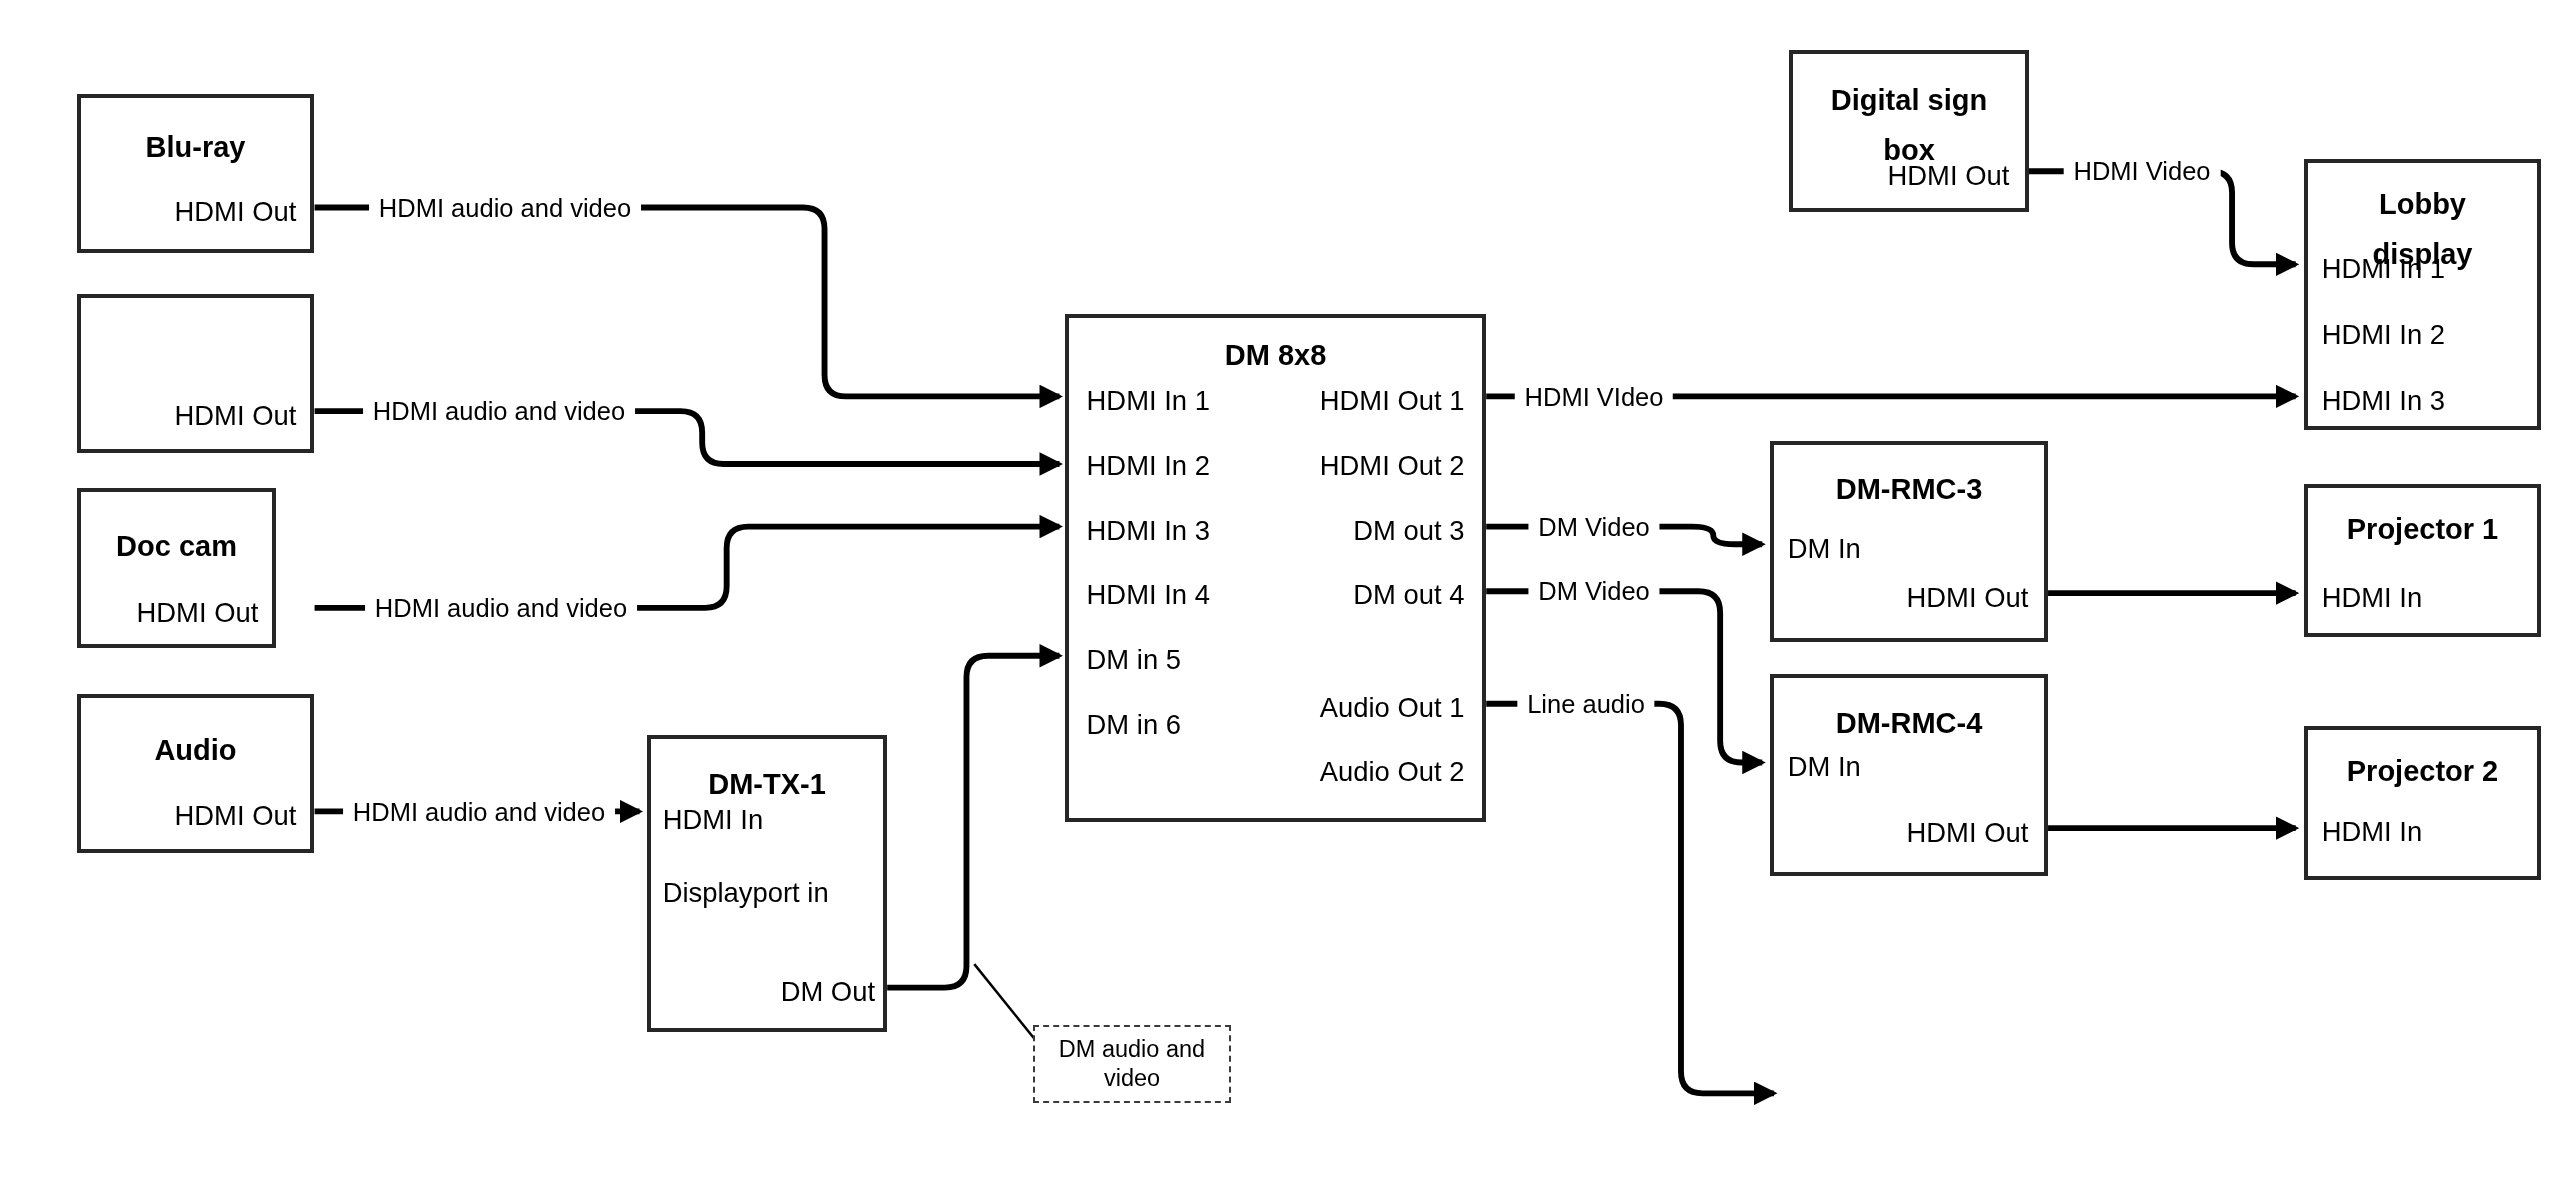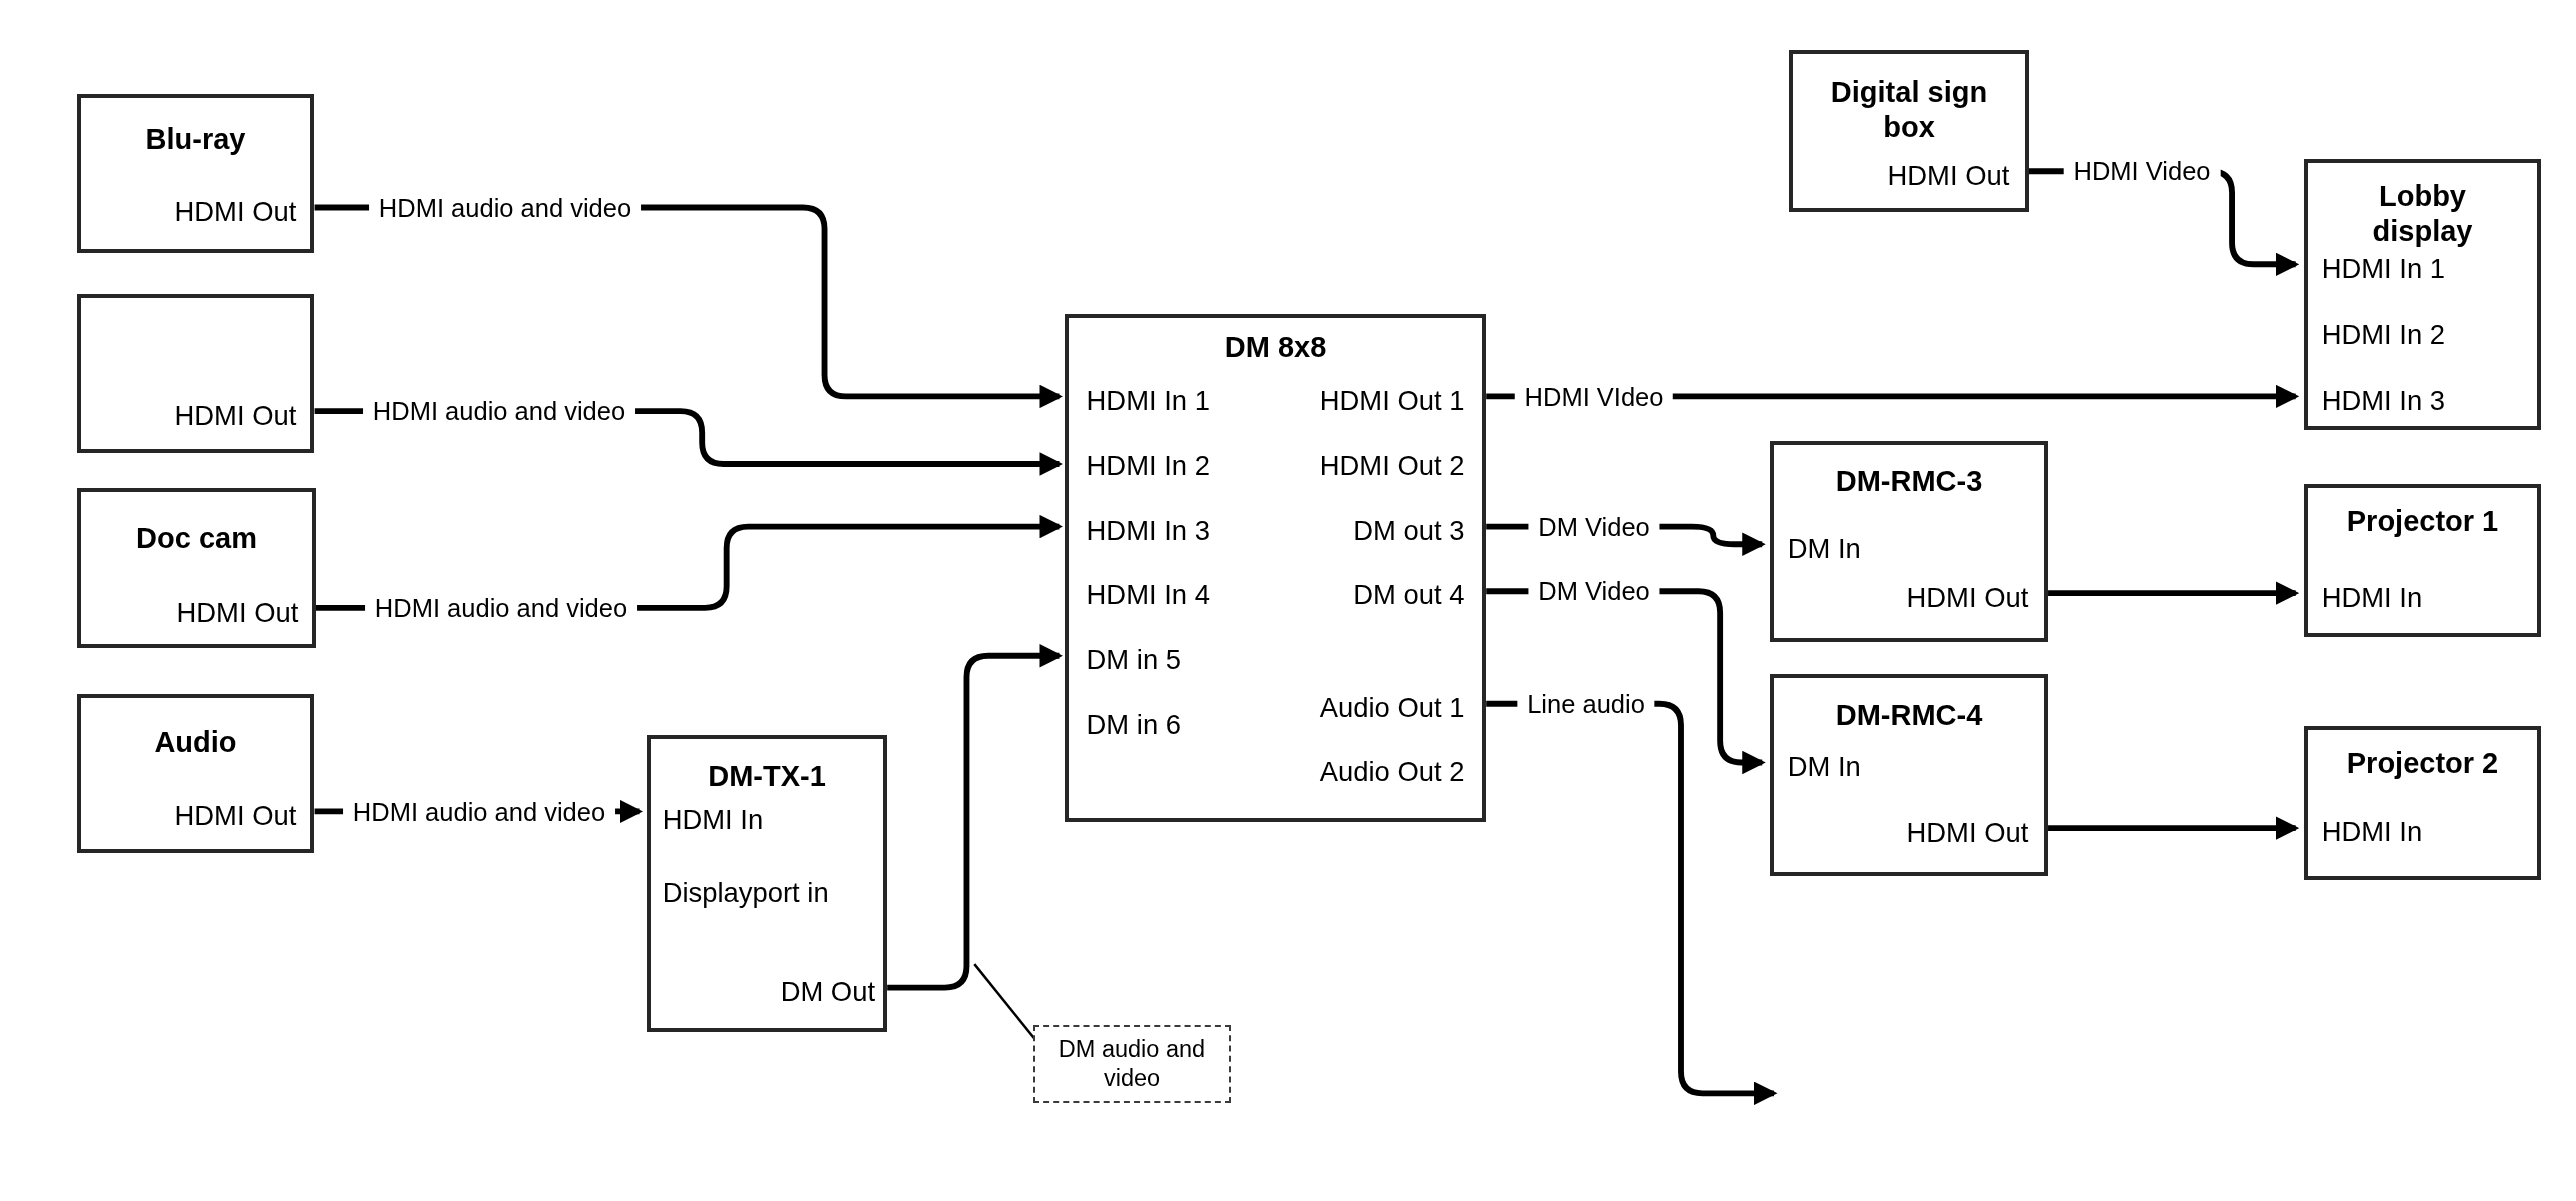--- a/index.html
+++ b/index.html
@@ -27,41 +27,41 @@
     box-sizing:border-box;
     display:flex;align-items:center;justify-content:center;
     text-align:center;
     font-size:23.5px;line-height:29px;
   }
   .node-dashed .inner{width:176px;}
   .title{
     position:absolute;left:0;right:0;
     text-align:center;
     font-weight:bold;
-    font-size:29px;line-height:35px;
+    font-size:29px;line-height:50px;
     padding:0 23.5px;
     box-sizing:border-box;
   }
   .port{
     position:absolute;
     font-size:27.4px;line-height:33px;
     white-space:nowrap;
   }
   .lbl{
     position:absolute;
     transform:translate(-50%,-50%);
     background:#ffffff;
     padding:0 9.8px;
     font-size:25.5px;line-height:31px;
     white-space:nowrap;
   }
   
   #box-bluray{left:77px;top:94px;width:237px;height:159px;}
   #box-wireless{left:77px;top:294px;width:237px;height:159px;}
-  #box-doccam{left:77px;top:488px;width:239px;height:160px;}
+  #box-doccam{left:77px;top:488px;width:199px;height:160px;}
   #box-laptop{left:77px;top:694px;width:237px;height:159px;}
   #box-dmtx1{left:647px;top:735px;width:240px;height:297px;}
   #box-dm8x8{left:1065px;top:314px;width:421px;height:508px;}
   #box-digitalsign{left:1789px;top:50px;width:240px;height:162px;}
   #box-lobby{left:2304px;top:159px;width:237px;height:271px;}
   #box-dmrmc3{left:1770px;top:441px;width:278px;height:201px;}
   #box-proj1{left:2304px;top:484px;width:237px;height:153px;}
   #box-dmrmc4{left:1770px;top:674px;width:278px;height:202px;}
   #box-proj2{left:2304px;top:726px;width:237px;height:154px;}
   #box-amplifier{left:1782px;top:989px;width:245px;height:157px;}

